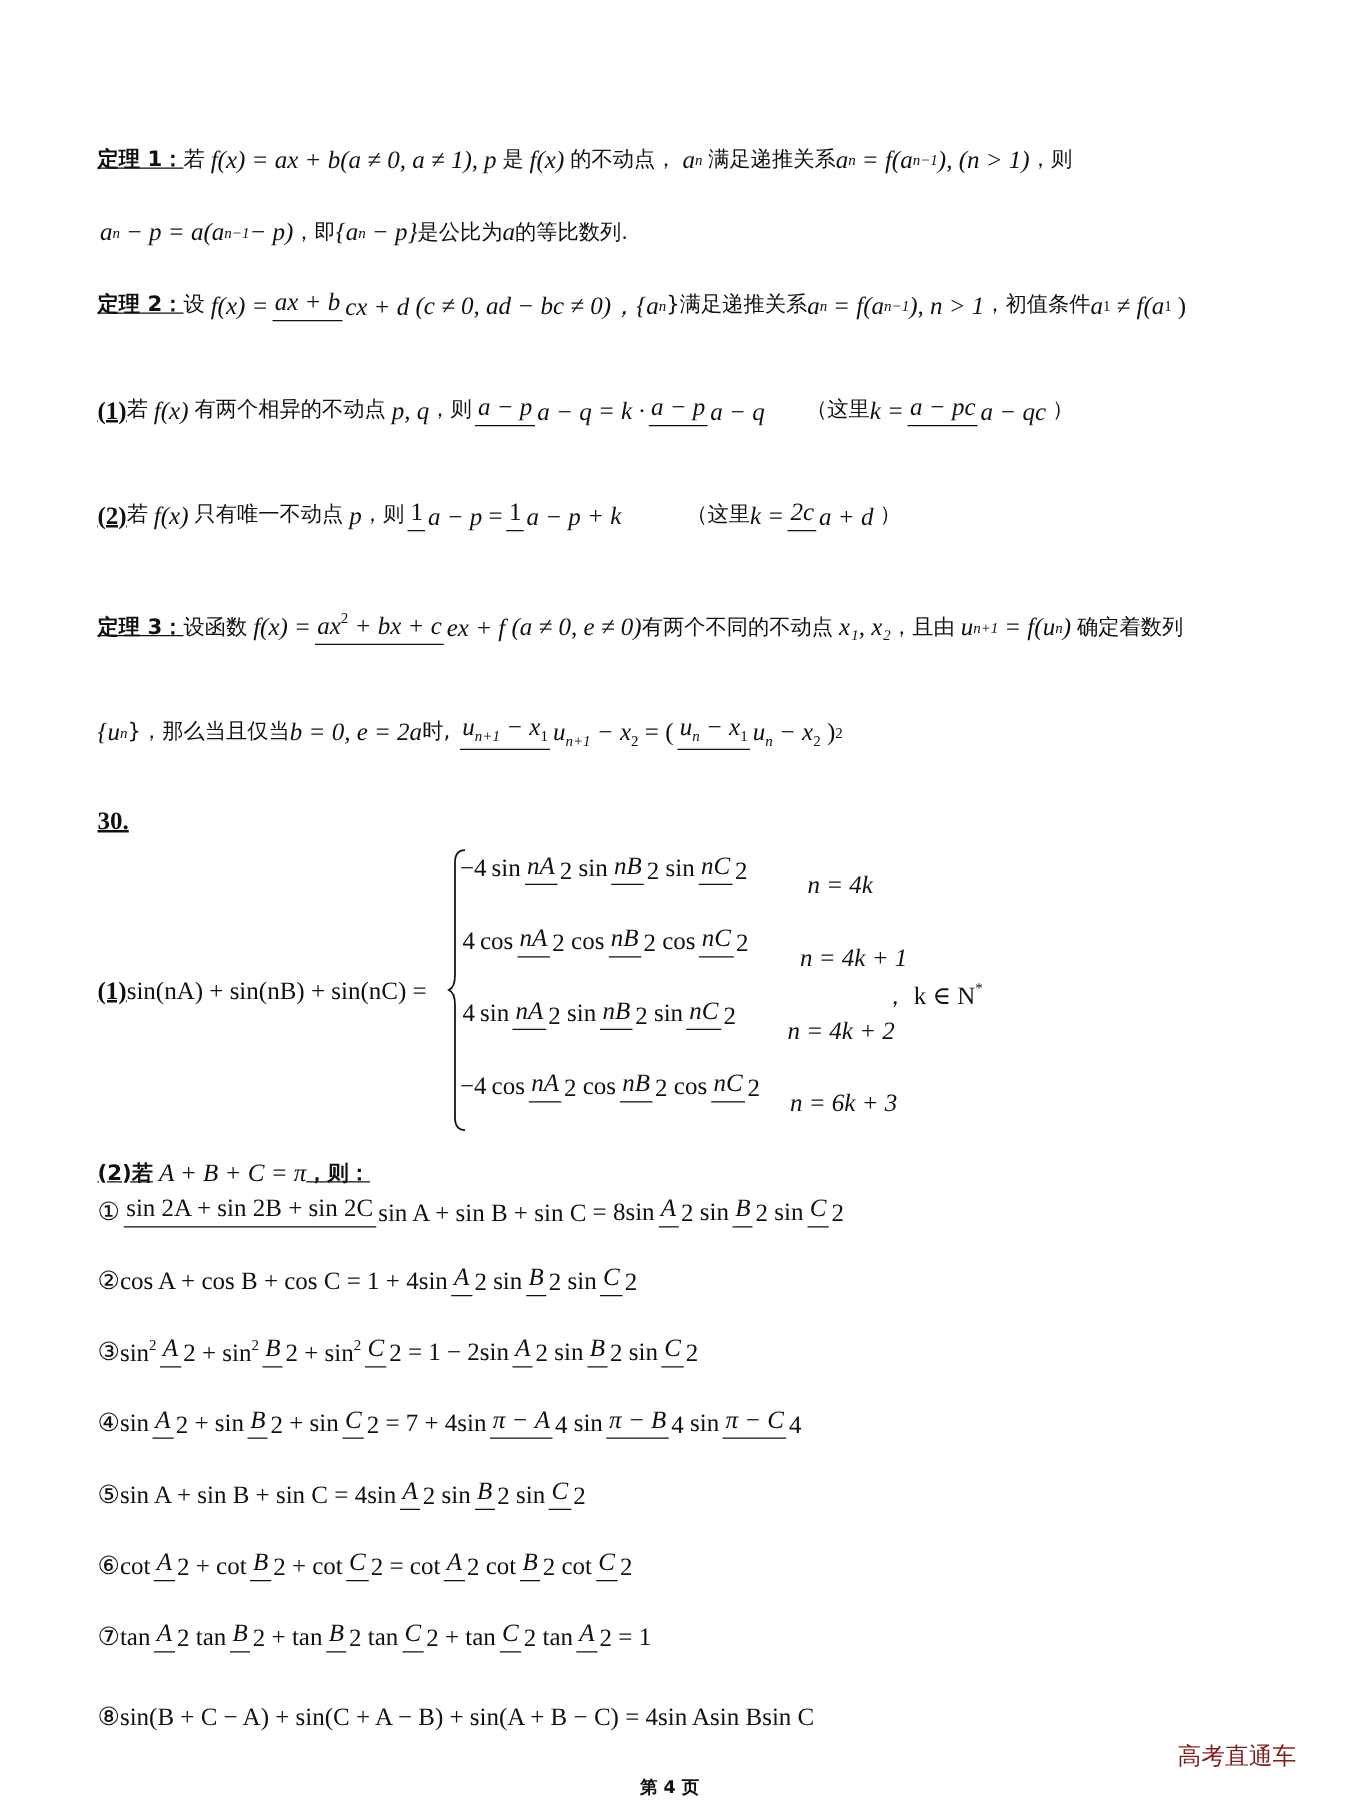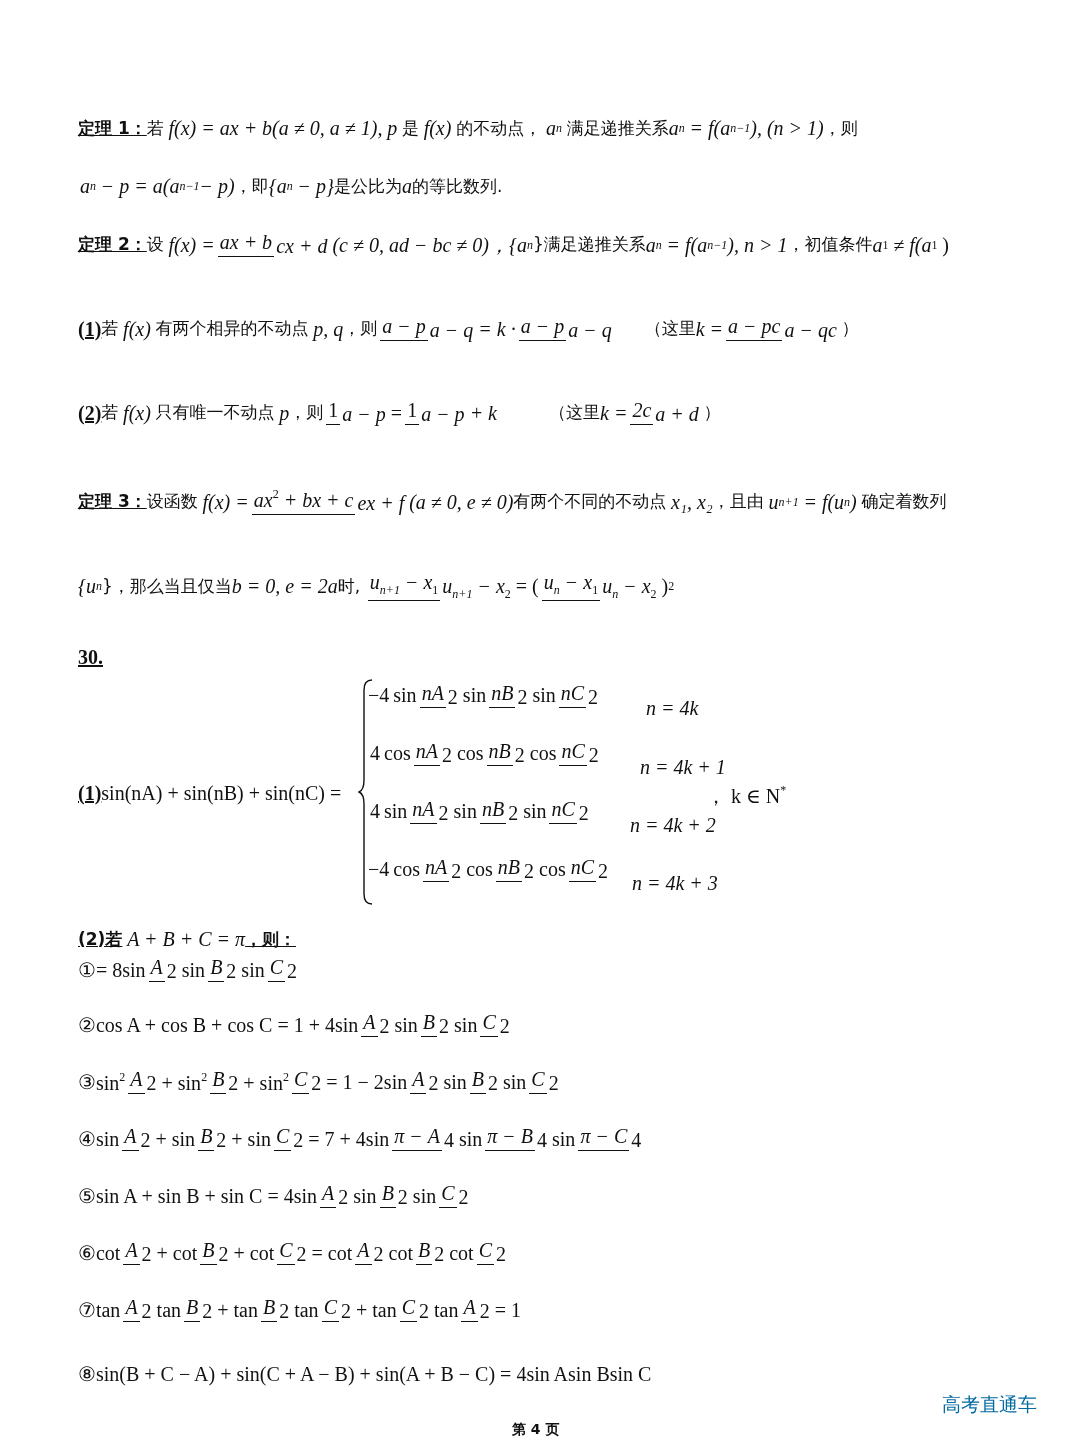--- a/index.html
+++ b/index.html
@@ -13,21 +13,21 @@
   .frac { display: inline-flex; flex-direction: row; align-items: center; vertical-align: middle; margin: 0 3px; font-size: 20px; }
   .frac .num { padding: 0 2px 3px 2px; border-bottom: 1.3px solid #111; line-height: 1.05; }
   .frac .den { padding: 3px 2px 0 2px; line-height: 1.05; }
   .sub { font-size: 12px; vertical-align: -5px; font-style: italic; }
   .subn { font-size: 12px; vertical-align: -5px; font-style: normal; }
   .sup { font-size: 12px; vertical-align: 9px; }
   .gap { display: inline-block; }
   .piece { position: absolute; left: 358px; top: 676px; width: 30px; height: 232px; }
   .case { position: absolute; white-space: nowrap; display: flex; align-items: center; font-size: 20px; }
   .cond { position: absolute; font-size: 20px; white-space: nowrap; }
-  .watermark { position: absolute; left: 942px; top: 1418px; font-family: "DejaVu Sans", sans-serif; font-size: 19px; color: #0369a1; transform: translateY(-100%); }
+  .watermark { position: absolute; left: 942px; top: 1418px; font-family: "DejaVu Sans", sans-serif; font-size: 19px; color: #7f1d1d; transform: translateY(-100%); }
   .pageno { position: absolute; left: 512px; top: 1421px; font-family: "DejaVu Sans", sans-serif; font-size: 14px; font-weight: bold; }
 </style>
 </head>
 <body>
 
 <div class="row" style="top:118px;">
   <span class="cn b">定理 1：</span>
   <span class="cn">若</span>&nbsp;
   <span class="m i">f(x) = ax + b(a ≠ 0, a ≠ 1),</span>&nbsp;
   <span class="m i">p</span>&nbsp;
@@ -247,34 +247,38 @@
   <span class="frac i">
       <span class="num">nB</span>
       <span class="den" style="font-style:normal">2</span>
     </span>
   <span>cos</span>
   <span class="frac i">
       <span class="num">nC</span>
       <span class="den" style="font-style:normal">2</span>
     </span>
 </div>
-<div class="cond i" style="left:632px; top:872px;">n = 4k + 3</div>
+<div class="cond i" style="left:632px; top:872px;">n = 6k + 3</div>
 
 <div class="cond" style="left:706px; top:783px;">
   <span>，  k ∈ N</span><span class="b"></span><span class="sup">*</span>
 </div>
 
 <div class="row" style="top:929px;">
   <span class="cn b">(2)若</span>&nbsp;
   <span class="m i">A + B + C = π</span>
   <span class="cn b">，则：</span>
 </div>
 
 <div class="row" style="top:957px;">
   <span class="m">①</span>
+  <span class="frac">
+      <span class="num">sin 2A + sin 2B + sin 2C</span>
+      <span class="den">sin A + sin B + sin C</span>
+    </span>
   <span class="m">= 8sin</span>
   <span class="frac i">
       <span class="num">A</span>
       <span class="den" style="font-style:normal">2</span>
     </span>
     <span class="m">sin</span>
   <span class="frac i">
       <span class="num">B</span>
       <span class="den" style="font-style:normal">2</span>
     </span>

